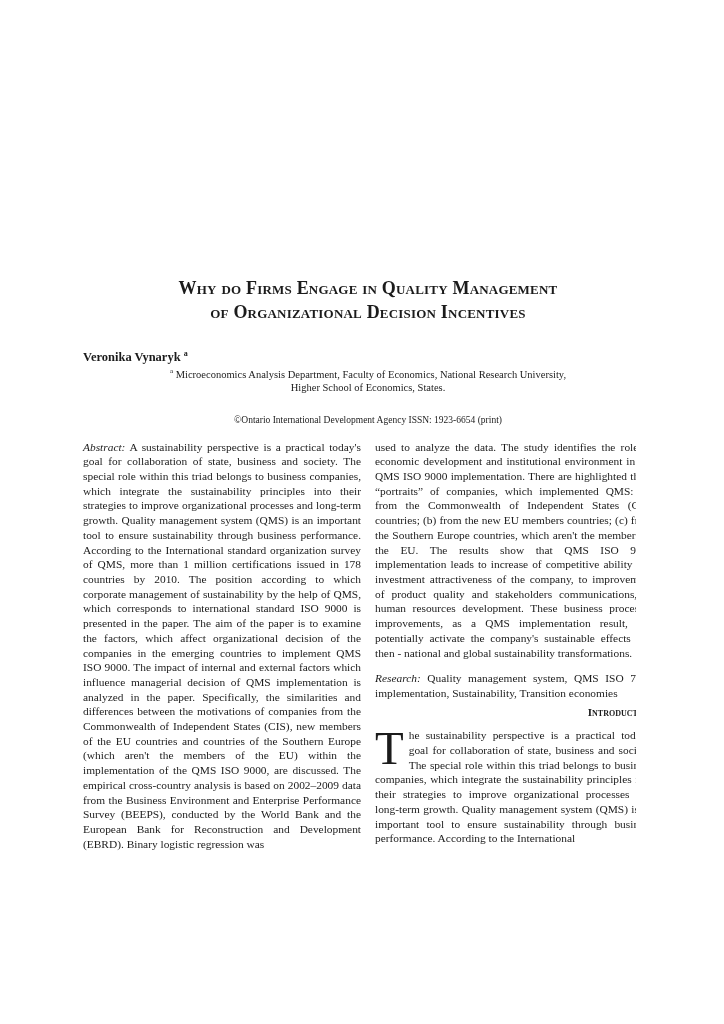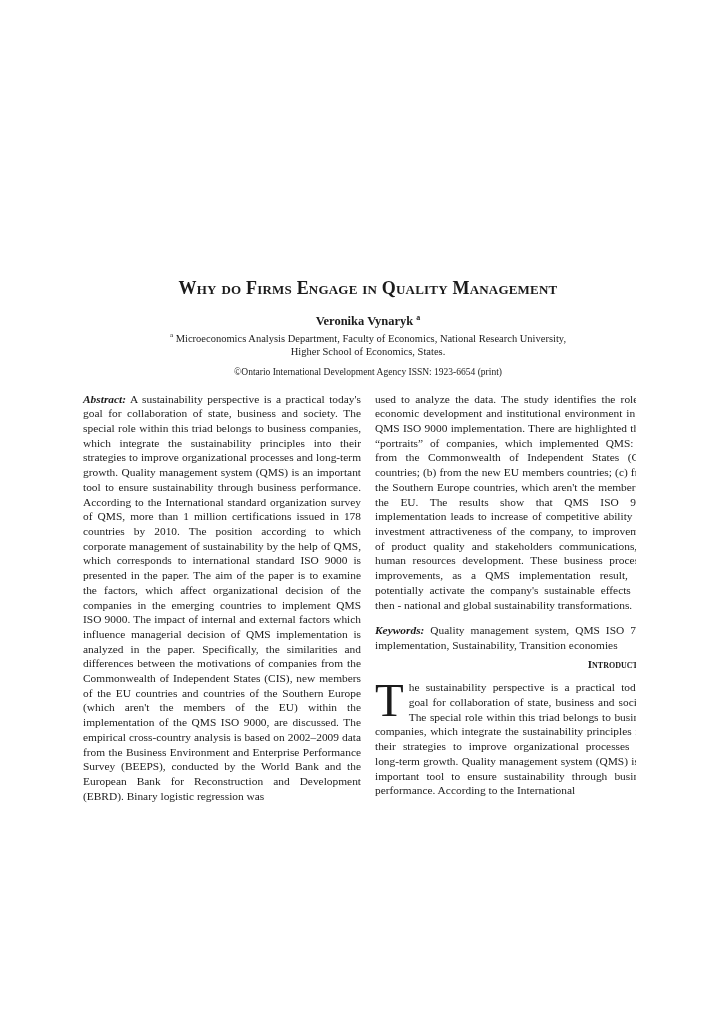--- a/index.html
+++ b/index.html
@@ -26,38 +26,38 @@
     text-align: center;
   }
   .title-line {
     font-size: 18px;
     font-weight: bold;
     font-variant: small-caps;
     line-height: 24px;
     letter-spacing: 0.2px;
   }
   .author-name {
-    margin-top: 13px;
-    text-align: center;
+    margin-top: 25px;
+    text-align: left;
     font-size: 12.5px;
     font-weight: bold;
   }
   .author-name sup {
     font-size: 8px;
   }
   .affil {
     text-align: center;
     font-size: 10.5px;
     line-height: 13px;
   }
   .affil sup {
     font-size: 7px;
   }
   .imprint {
-    margin-top: 8px;
+    margin-top: 20px;
     text-align: center;
     font-size: 9.5px;
     line-height: 12px;
   }
   .columns {
     margin-top: 14px;
     display: flex;
     gap: 14px;
   }
   .col {
@@ -66,21 +66,21 @@
     font-size: 11.4px;
     line-height: 14.7px;
   }
   .col p {
     margin: 0;
   }
   .col p + p {
     margin-top: 11px;
   }
   .lead-label {
-    font-weight: bold;
+    font-weight: normal;
     font-style: italic;
   }
   .section-heading {
     margin-top: 4px;
     margin-bottom: 9px;
     text-align: right;
     font-weight: bold;
     font-variant: small-caps;
     font-size: 11px;
   }
@@ -94,40 +94,41 @@
   }
 </style>
 </head>
 <body>
 
 <div class="page">
   <div class="content">
 
     <header class="title-block">
       <div class="title-line">Why do Firms Engage in Quality Management</div>
+      <div class="title-line">of Organizational Decision Incentives</div>
     </header>
 
     <div class="author-name"><span>Veronika Vynaryk</span> <sup>a</sup></div>
 
     <div class="affil"><sup>a</sup> <span>Microeconomics Analysis Department, Faculty of Economics, National Research University,</span></div>
     <div class="affil"><span>Higher School of Economics, States.</span></div>
 
     <div class="imprint">
       <div>©Ontario International Development Agency ISSN: 1923-6654 (print)</div>
     </div>
 
     <div class="columns">
 
       <div class="col">
         <p><span class="lead-label">Abstract:</span> <span>A sustainability perspective is a practical today's goal for collaboration of state, business and society. The special role within this triad belongs to business companies, which integrate the sustainability principles into their strategies to improve organizational processes and long-term growth. Quality management system (QMS) is an important tool to ensure sustainability through business performance. According to the International standard organization survey of QMS, more than 1 million certifications issued in 178 countries by 2010. The position according to which corporate management of sustainability by the help of QMS, which corresponds to international standard ISO 9000 is presented in the paper. The aim of the paper is to examine the factors, which affect organizational decision of the companies in the emerging countries to implement QMS ISO 9000. The impact of internal and external factors which influence managerial decision of QMS implementation is analyzed in the paper. Specifically, the similarities and differences between the motivations of companies from the Commonwealth of Independent States (CIS), new members of the EU countries and countries of the Southern Europe (which aren't the members of the EU) within the implementation of the QMS ISO 9000, are discussed. The empirical cross-country analysis is based on 2002–2009 data from the Business Environment and Enterprise Performance Survey (BEEPS), conducted by the World Bank and the European Bank for Reconstruction and Development (EBRD). Binary logistic regression was</span></p>
       </div>
 
       <div class="col">
         <p><span>used to analyze the data. The study identifies the role of economic development and institutional environment in the QMS ISO 9000 implementation. There are highlighted three “portraits” of companies, which implemented QMS: (a) from the Commonwealth of Independent States (CIS) countries; (b) from the new EU members countries; (c) from the Southern Europe countries, which aren't the members of the EU. The results show that QMS ISO 9000 implementation leads to increase of competitive ability and investment attractiveness of the company, to improvement of product quality and stakeholders communications, to human resources development. These business processes improvements, as a QMS implementation result, can potentially activate the company's sustainable effects and then - national and global sustainability transformations.</span></p>
-        <p><span class="lead-label">Keywords:</span> <span>Quality management system, QMS ISO 7000 implementation, Sustainability, Transition economies</span></p>
+        <p><span class="lead-label">Research:</span> <span>Quality management system, QMS ISO 7000 implementation, Sustainability, Transition economies</span></p>
         <div class="section-heading">Introduction</div>
         <p><span class="dropcap">T</span><span>he sustainability perspective is a practical today's goal for collaboration of state, business and society. The special role within this triad belongs to business companies, which integrate the sustainability principles into their strategies to improve organizational processes and long-term growth. Quality management system (QMS) is an important tool to ensure sustainability through business performance. According to the International</span></p>
       </div>
 
     </div>
 
   </div>
 </div>
 
 </body></html>

